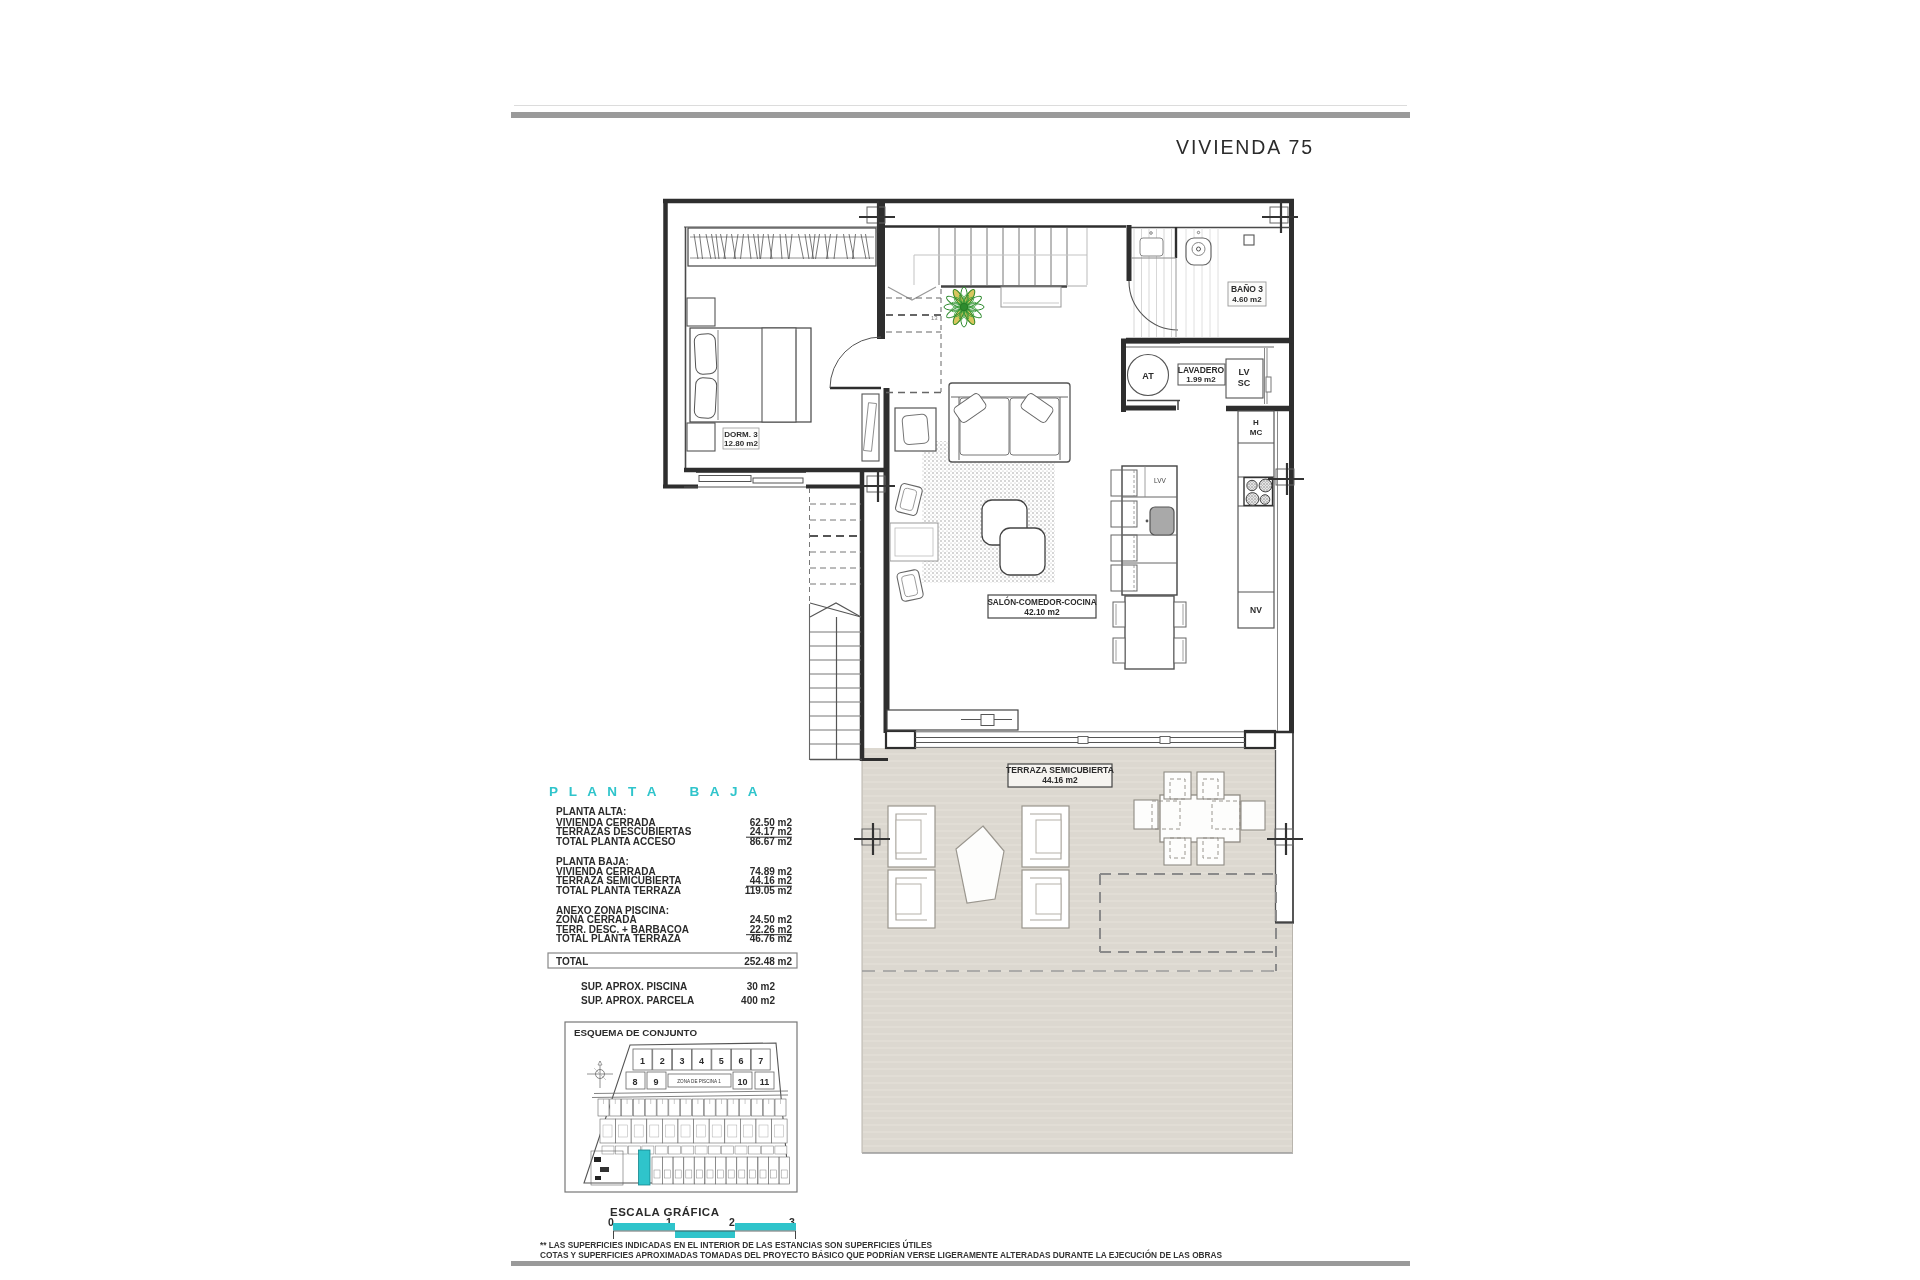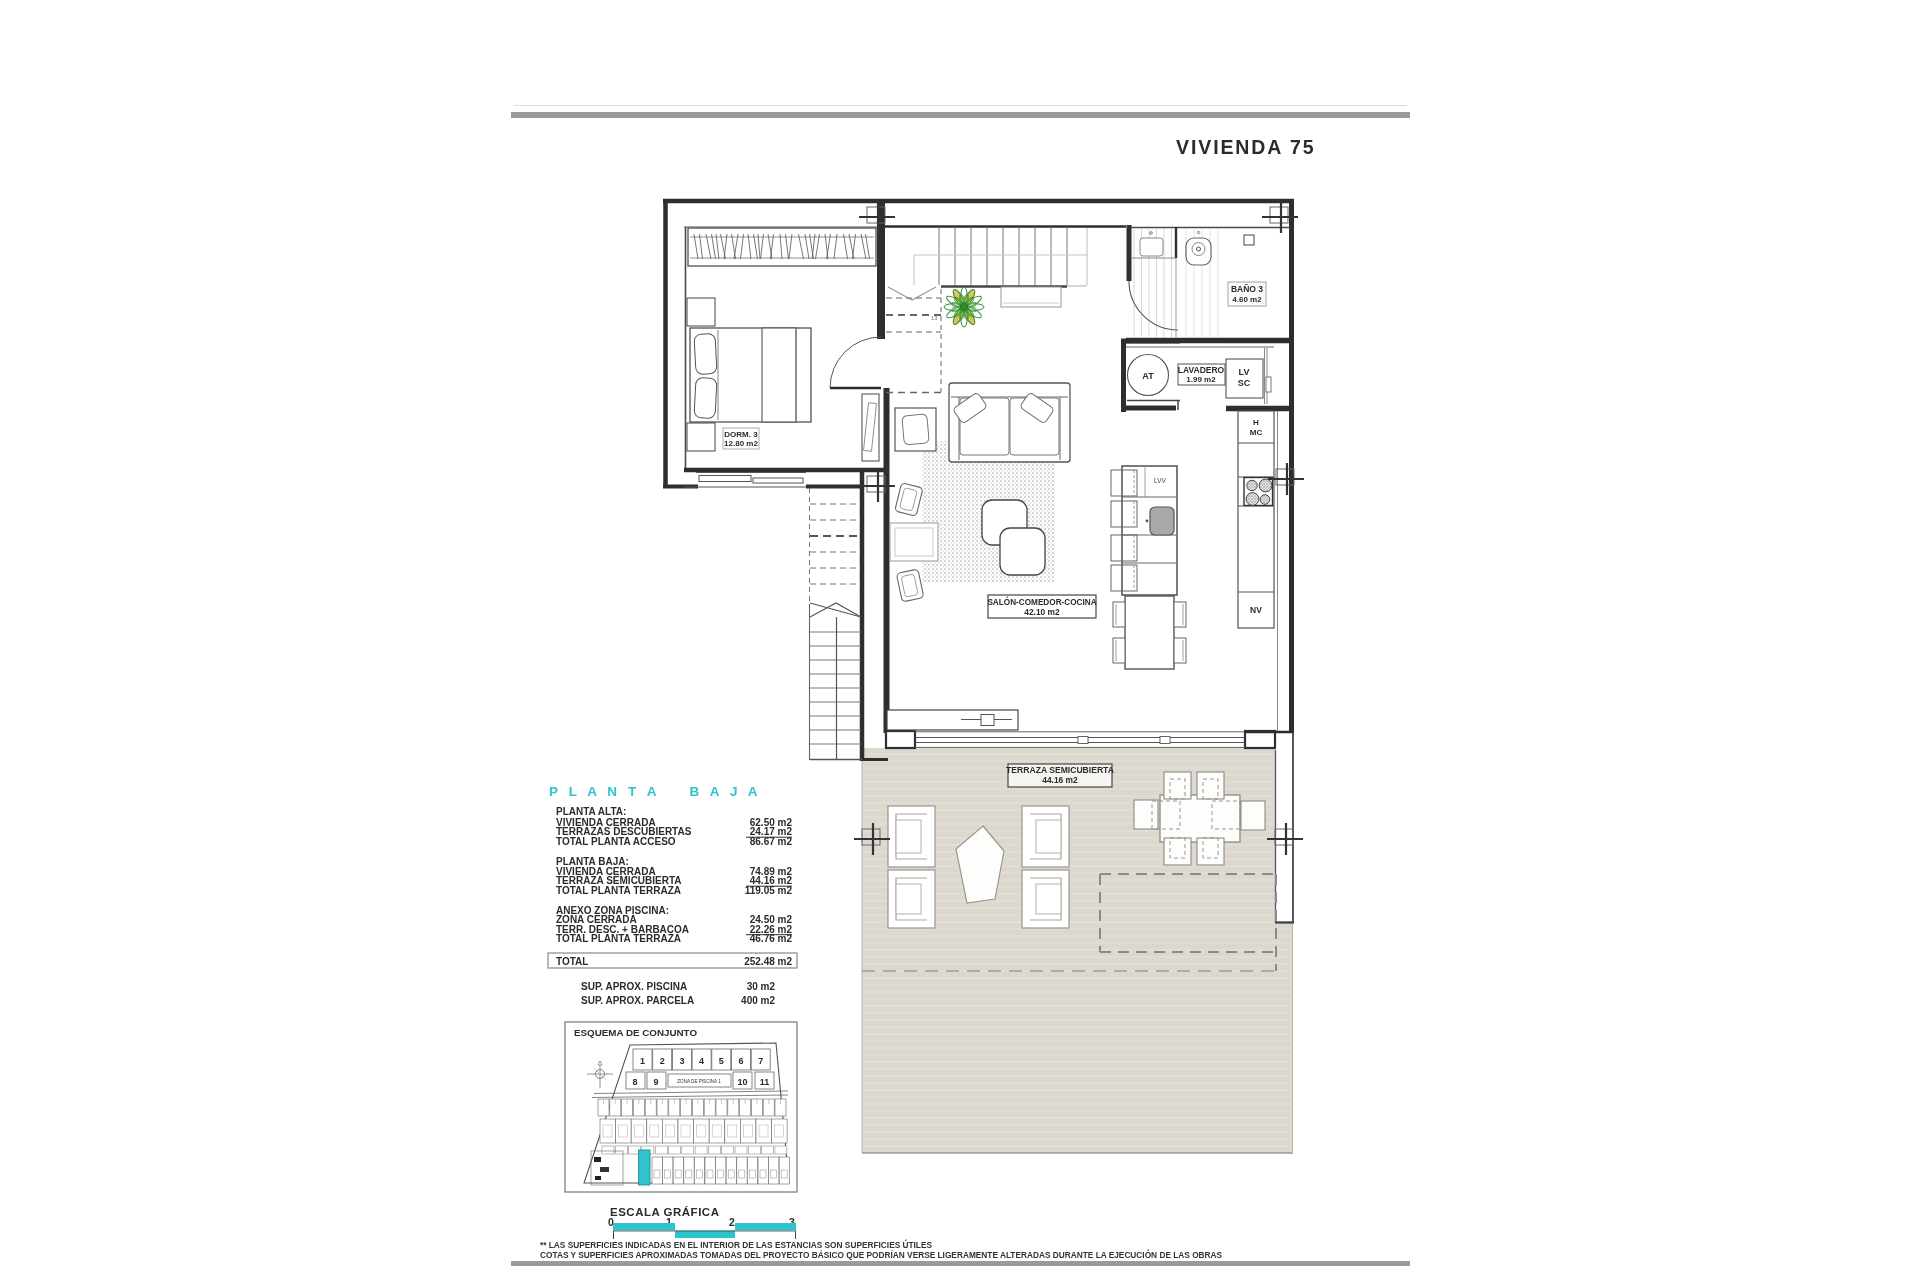--- a/index.html
+++ b/index.html
@@ -1,19 +1,19 @@
 <!DOCTYPE html>
 <html><head>
 <meta charset="utf-8">
 <title>Vivienda 75</title>
 <style>
 html,body{margin:0;padding:0;background:#ffffff;width:1920px;height:1280px;overflow:hidden;}
 #page{position:relative;width:1920px;height:1280px;background:#ffffff;font-family:"Liberation Sans",sans-serif;}
 .bar{position:absolute;left:511px;width:899px;height:5.5px;background:#9a9a9a;}
-#title{position:absolute;left:1176px;top:136px;font-size:19.5px;letter-spacing:1.9px;color:#2b2b2b;font-weight:bold;}
+#title{position:absolute;left:1176px;top:136px;font-size:19.5px;letter-spacing:1.9px;color:#2b2b2b;font-weight:normal;}
 </style>
 </head>
 <body>
 <div id="page">
 
 <div style="position:absolute;left:514px;top:105px;width:893px;height:1px;background:#dcdcdc;"></div>
 <div class="bar" style="top:112px;"></div>
 
 <div class="bar" style="top:1261px;height:4.5px;"></div>
 

